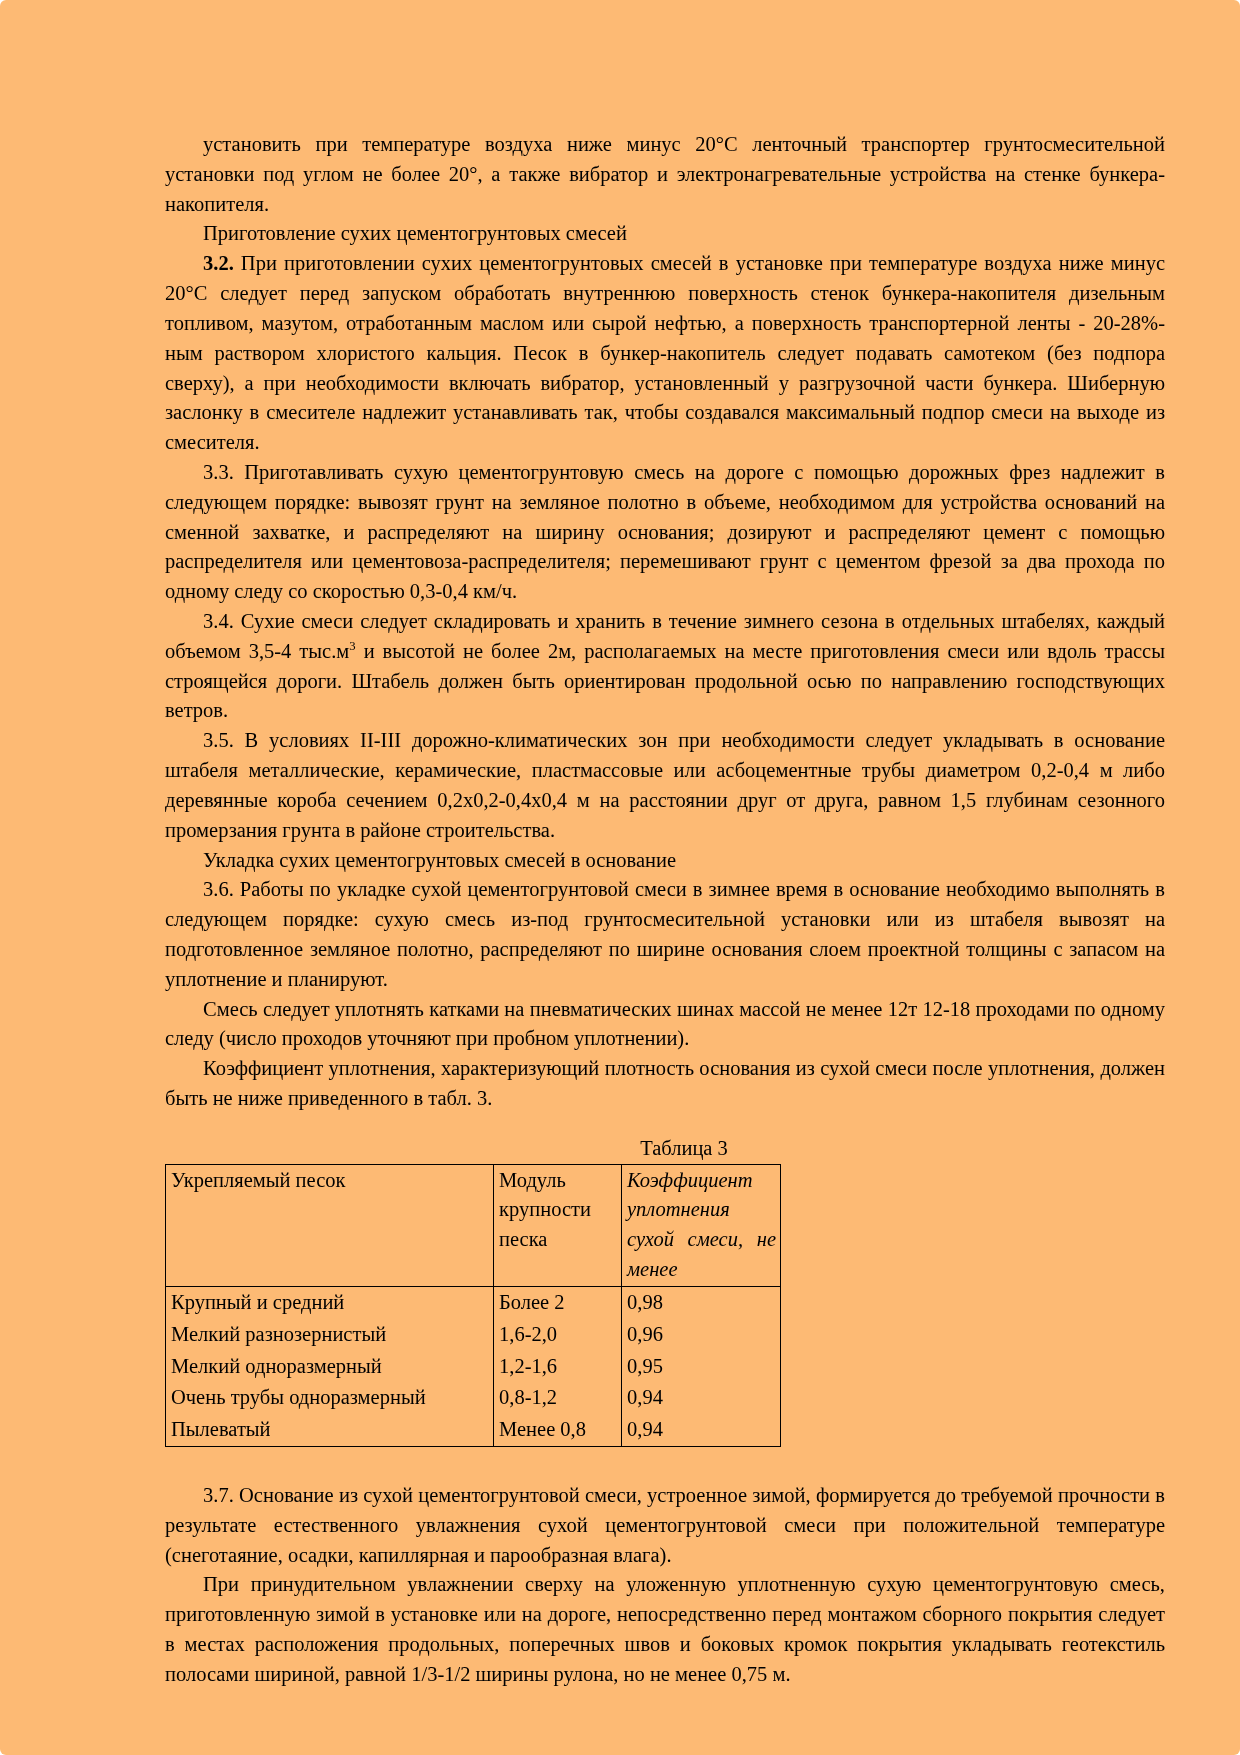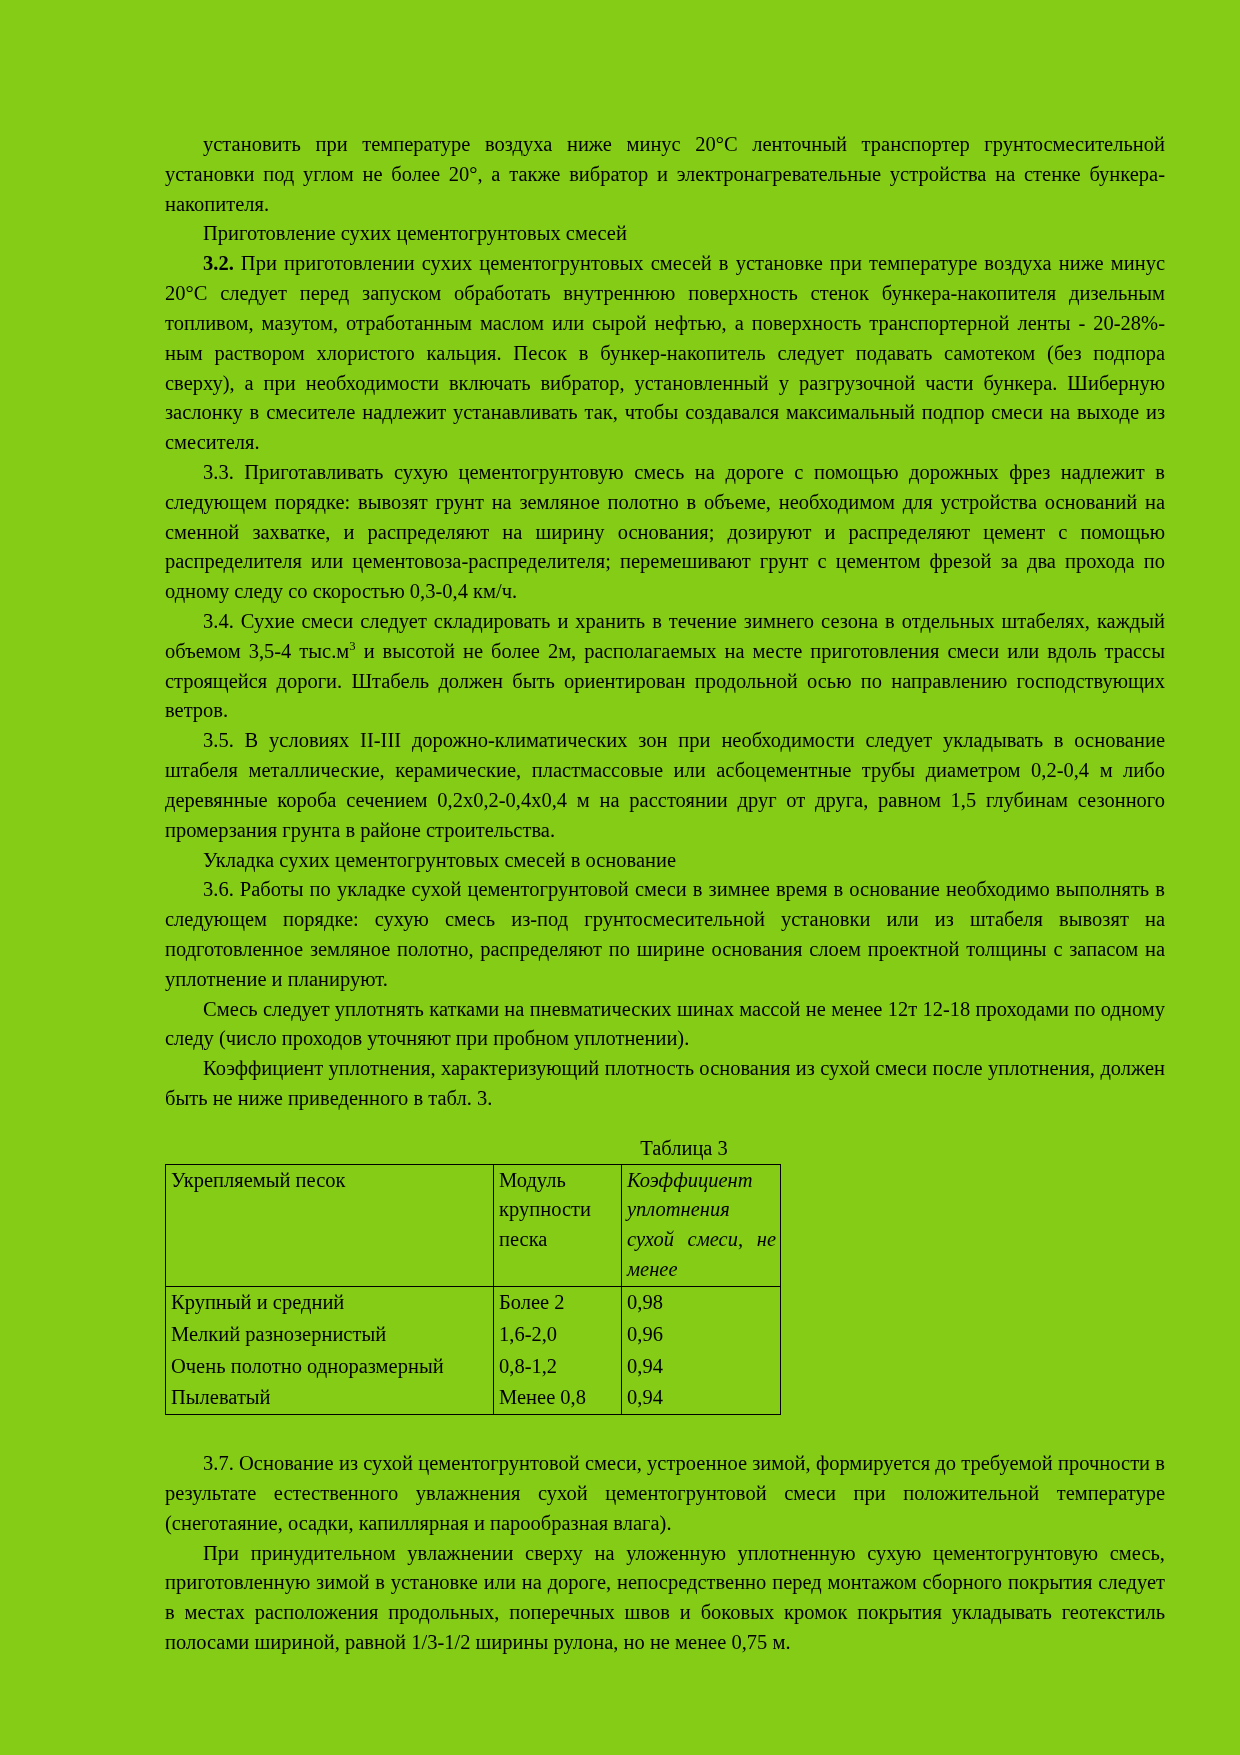--- a/index.html
+++ b/index.html
@@ -3,26 +3,27 @@
 <meta charset="utf-8">
 <style>
   html, body {
     margin: 0;
     padding: 0;
     background: #ffffff;
   }
   .page {
     width: 1240px;
     height: 1755px;
-    background: #84cc16;
+    background: #fdba74;
     position: relative;
     box-sizing: border-box;
     padding: 130px 75px 0 165px;
     font-family: "Liberation Serif", "DejaVu Serif", serif;
     color: #000000;
+    border-radius: 6px;
   }
   .body-text {
     font-size: 20.5px;
     line-height: 1.455;
     text-align: justify;
     text-justify: inter-word;
     margin: 0;
     hyphens: none;
   }
   .indent {
@@ -112,21 +113,26 @@
         <td class="c1">Крупный и средний</td>
         <td class="c2">Более 2</td>
         <td class="c3">0,98</td>
       </tr>
       <tr class="body">
         <td class="c1">Мелкий разнозернистый</td>
         <td class="c2">1,6-2,0</td>
         <td class="c3">0,96</td>
       </tr>
       <tr class="body">
-        <td class="c1">Очень полотно одноразмерный</td>
+        <td class="c1">Мелкий одноразмерный</td>
+        <td class="c2">1,2-1,6</td>
+        <td class="c3">0,95</td>
+      </tr>
+      <tr class="body">
+        <td class="c1">Очень трубы одноразмерный</td>
         <td class="c2">0,8-1,2</td>
         <td class="c3">0,94</td>
       </tr>
       <tr class="body last">
         <td class="c1">Пылеватый</td>
         <td class="c2">Менее 0,8</td>
         <td class="c3">0,94</td>
       </tr>
     </tbody>
   </table>

